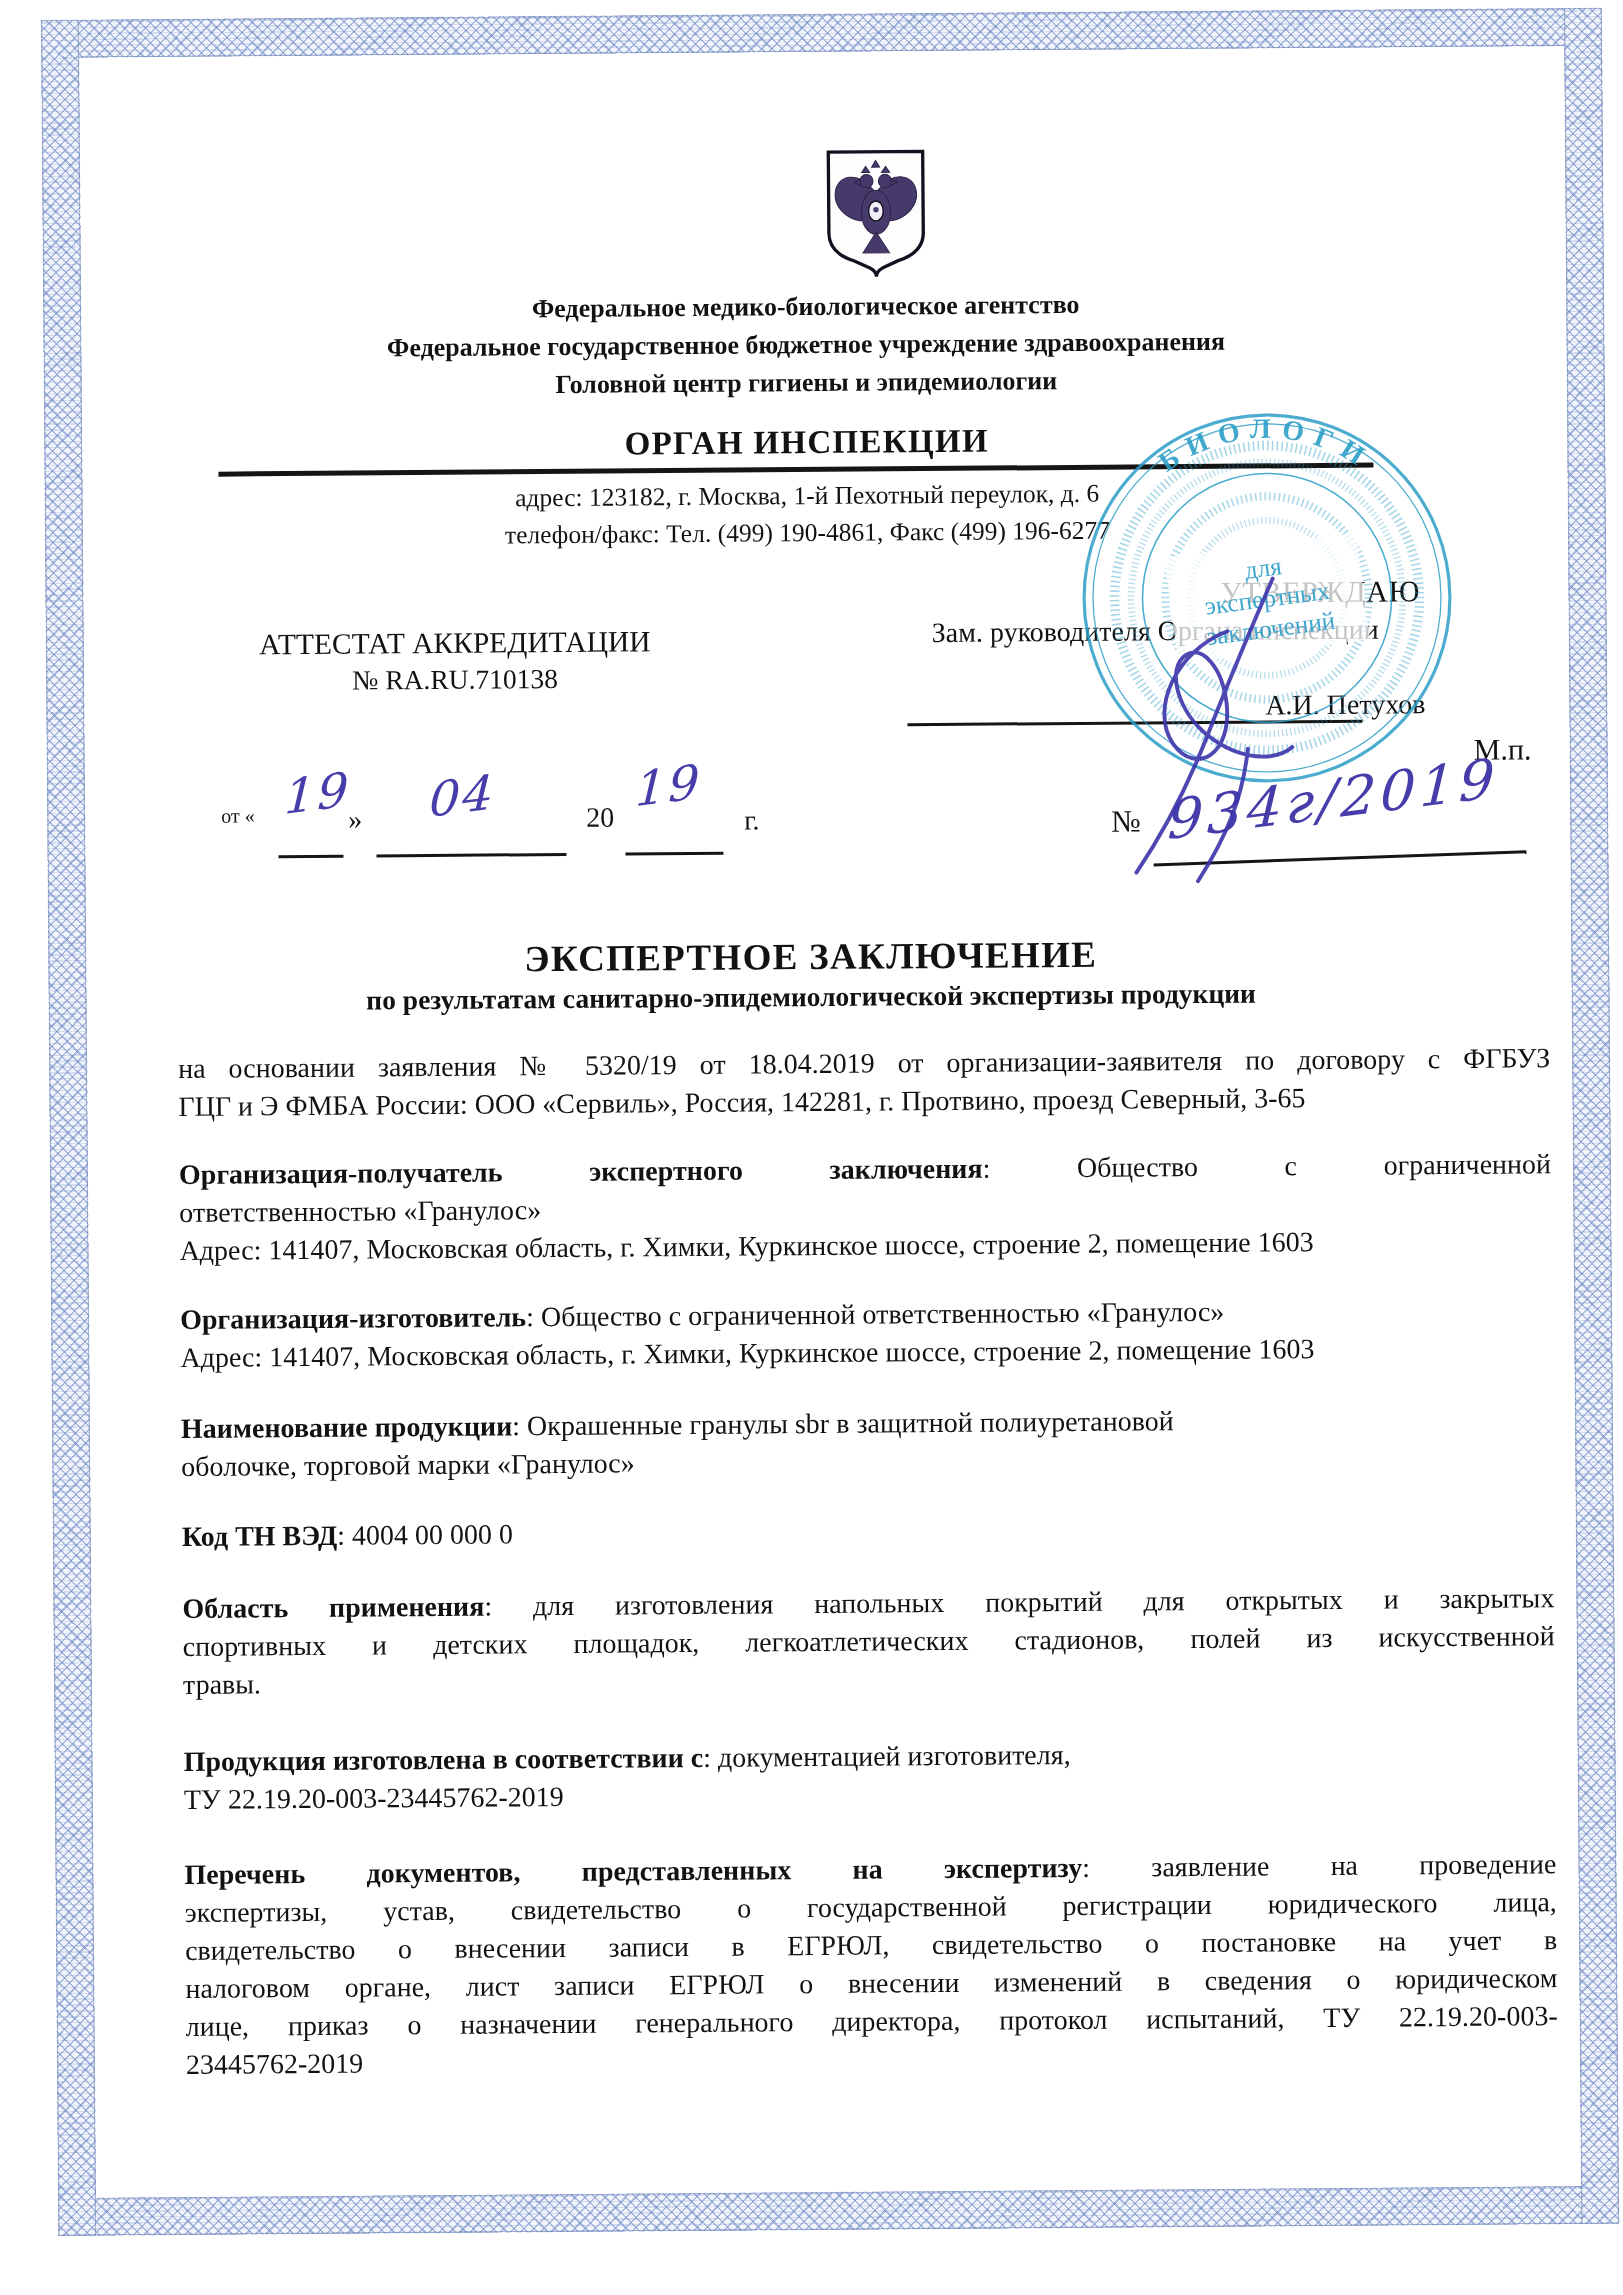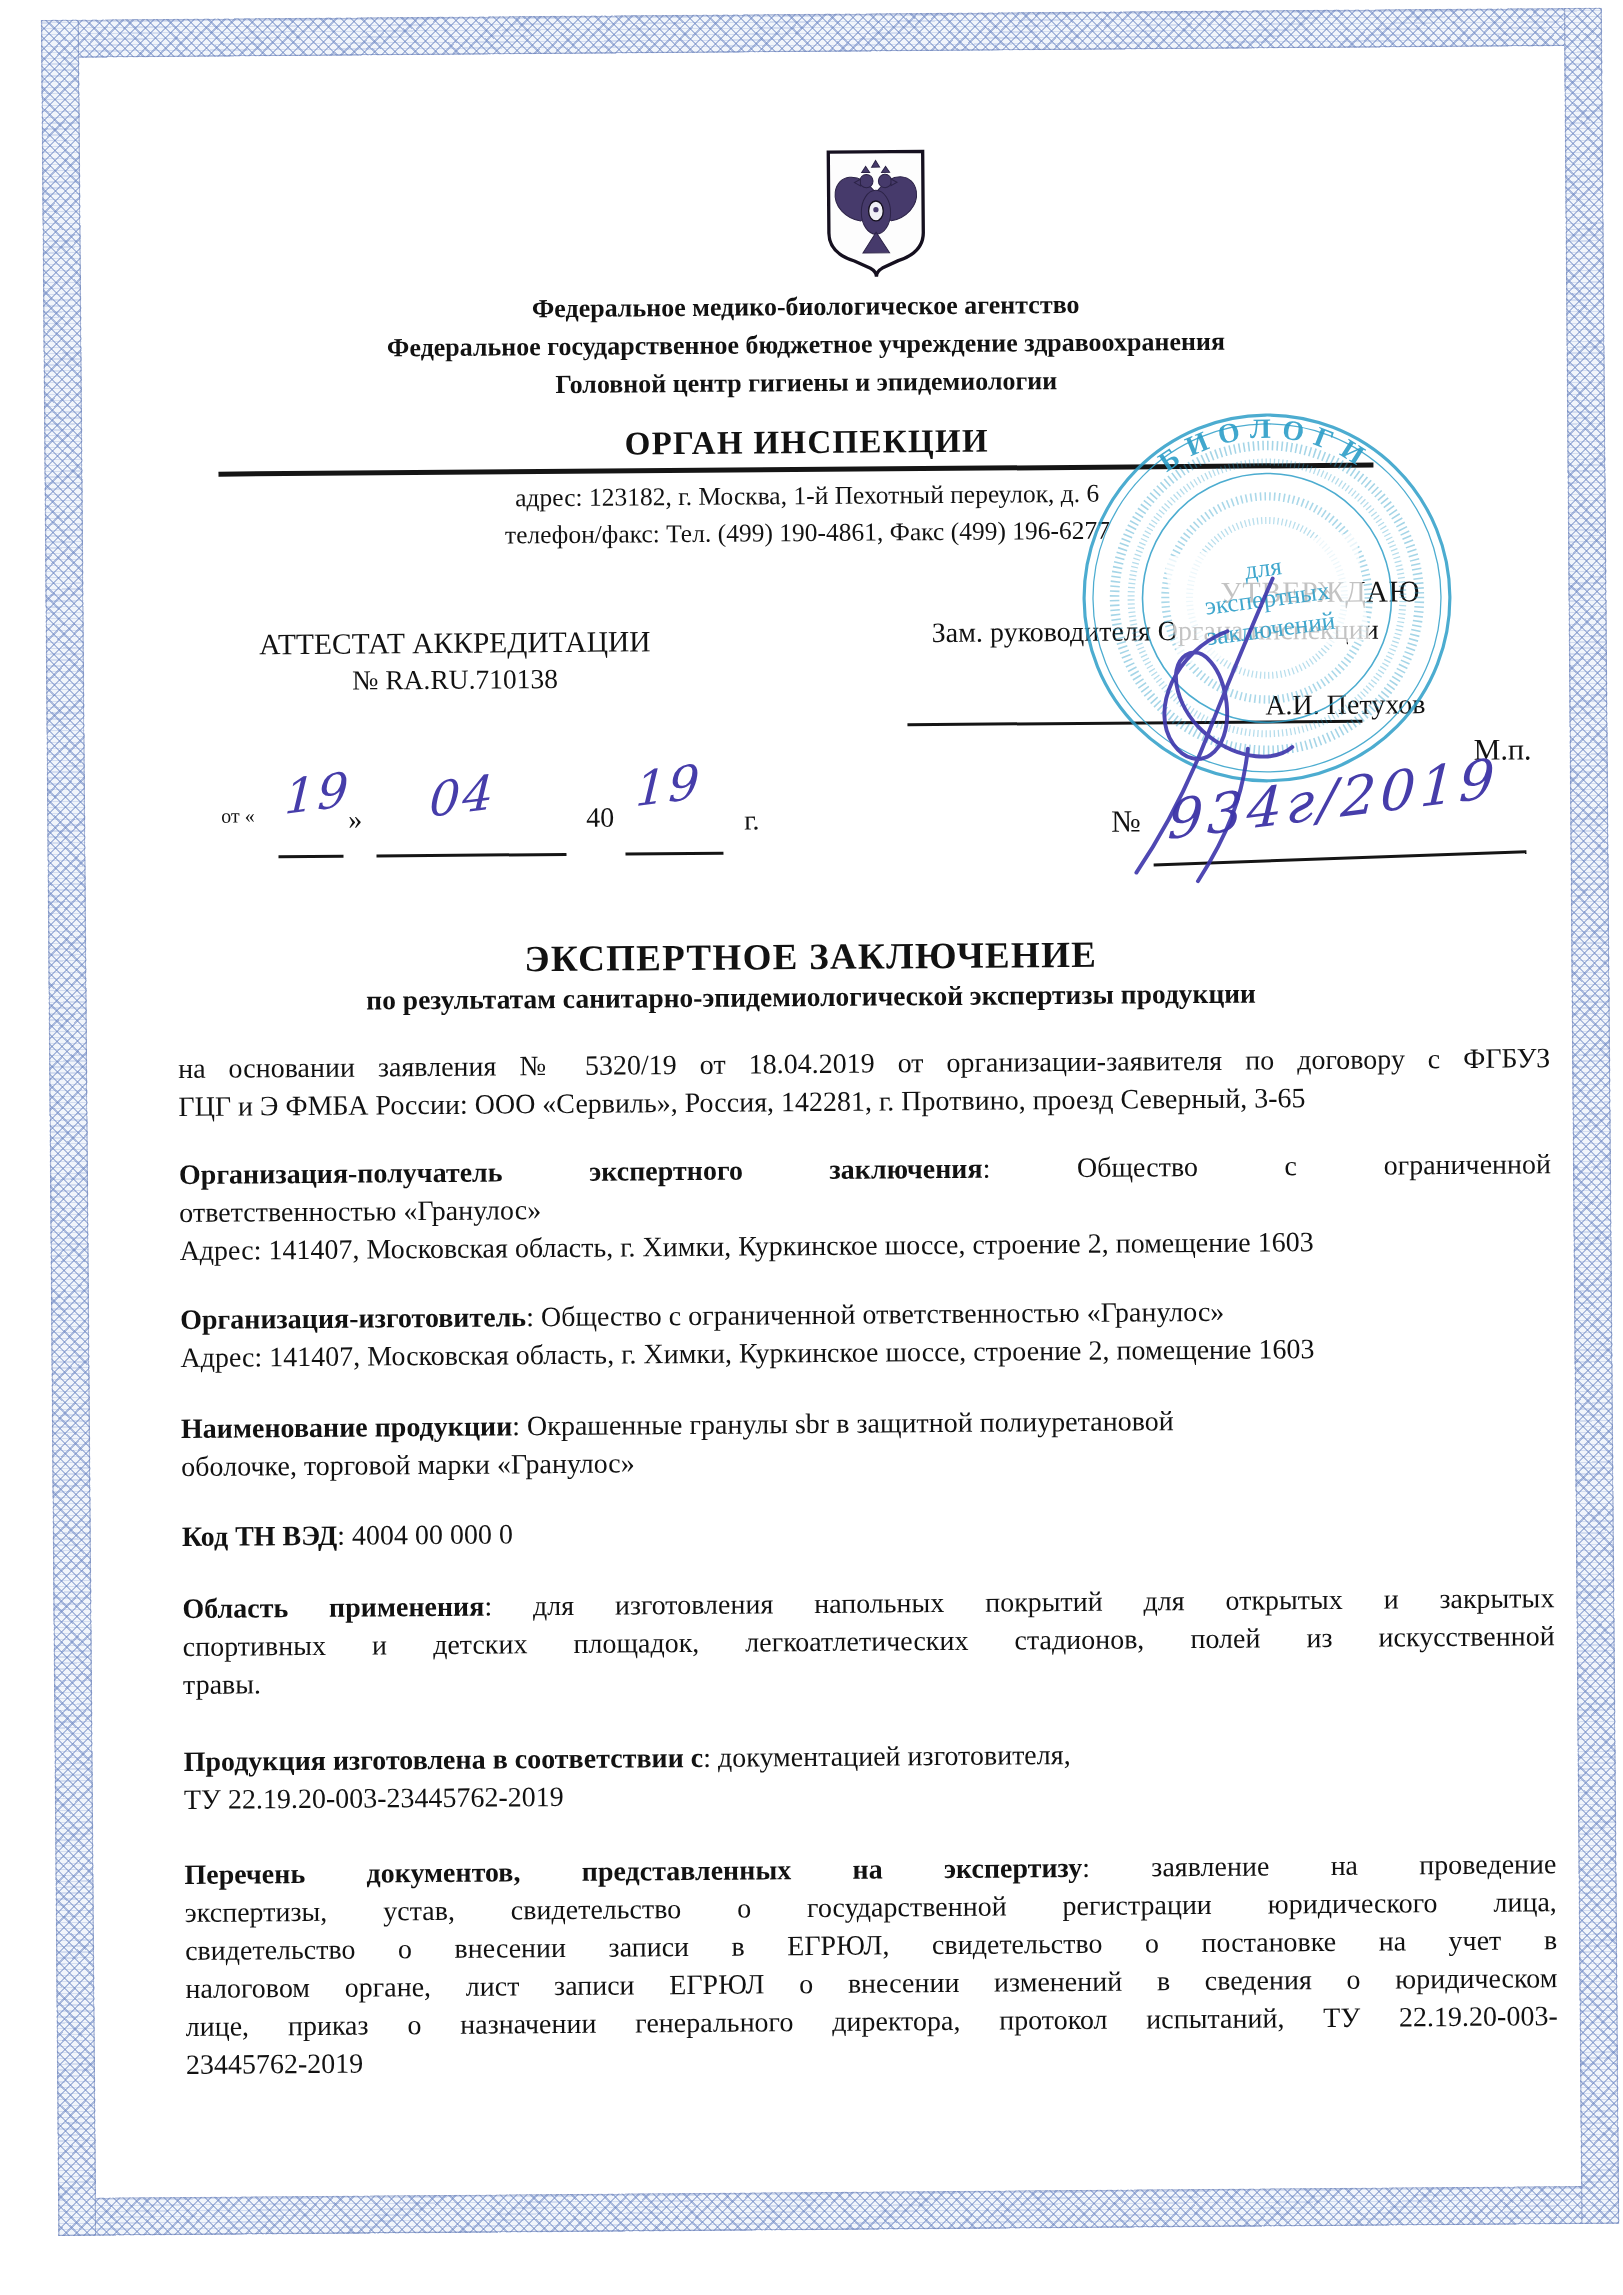--- a/index.html
+++ b/index.html
@@ -101,21 +101,21 @@
   <div class="rule" style="left:910px;top:724px;width:455px;height:2.6px;"></div>
   <div class="appr-name" style="left:1268px;top:693px;">А.И. Петухов</div>
   <div class="mp" style="left:1476px;top:738px;">М.п.</div>
 
   <div class="abs" style="left:223px;top:800px;font-size:20px;">от «</div>
   <div class="rule" style="left:280px;top:851px;width:65px;height:2.6px;"></div>
   <div class="ink" style="left:287px;top:761px;font-size:48px;">19</div>
   <div class="abs" style="left:350px;top:800px;font-size:28px;">»</div>
   <div class="rule" style="left:378px;top:851px;width:190px;height:2.6px;"></div>
   <div class="ink" style="left:432px;top:765px;font-size:48px;">04</div>
-  <div class="abs" style="left:588px;top:800px;font-size:28px;">40</div>
+  <div class="abs" style="left:588px;top:800px;font-size:28px;">20</div>
   <div class="rule" style="left:627px;top:851px;width:98px;height:2.6px;"></div>
   <div class="ink" style="left:638px;top:756px;font-size:48px;">19</div>
   <div class="abs" style="left:746px;top:804px;font-size:28px;">г.</div>
 
   <div class="abs" style="left:1113px;top:806px;font-size:31px;">№</div>
   <div class="rule" style="left:1155px;top:861px;width:373px;height:2.6px;transform:rotate(-1.6deg);"></div>
   <div class="ink" style="left:1172px;top:771px;font-size:55px;letter-spacing:3.9px;">934г/2019</div>
 
   <div class="doc-title" style="top:935px;">ЭКСПЕРТНОЕ ЗАКЛЮЧЕНИЕ</div>
   <div class="doc-sub" style="top:981px;">по результатам санитарно-эпидемиологической экспертизы продукции</div>

